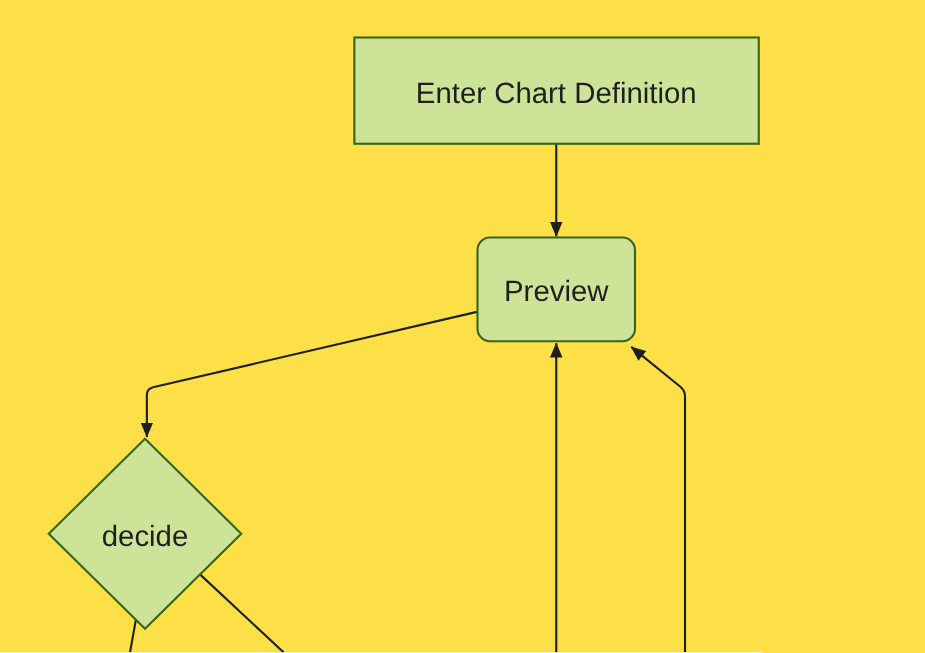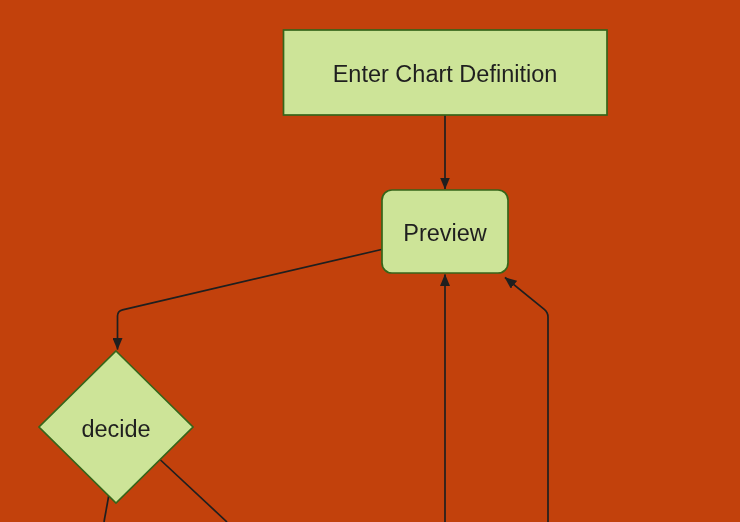--- a/index.html
+++ b/index.html
@@ -1,20 +1,20 @@
 <!DOCTYPE html>
 <html><head>
 <meta charset="utf-8">
 <style>
   html, body { margin: 0; padding: 0; background: #ffffff; }
   .canvas {
     position: relative;
     width: 740px;
     height: 522px;
-    background: #c2410c;
+    background: #fde047;
     overflow: hidden;
     font-family: "Liberation Sans", sans-serif;
     text-align: center;
   }
   .canvas svg { position: absolute; left: 0; top: 0; display: block; }
   .edge { fill: none; stroke: #1f1f1f; stroke-width: 1.7; stroke-linejoin: round; }
   .node-shape { fill: #cde498; stroke: #36661a; stroke-width: 1.7; }
   .node-label {
     font-family: "Liberation Sans", sans-serif;
     font-size: 23.5px;

